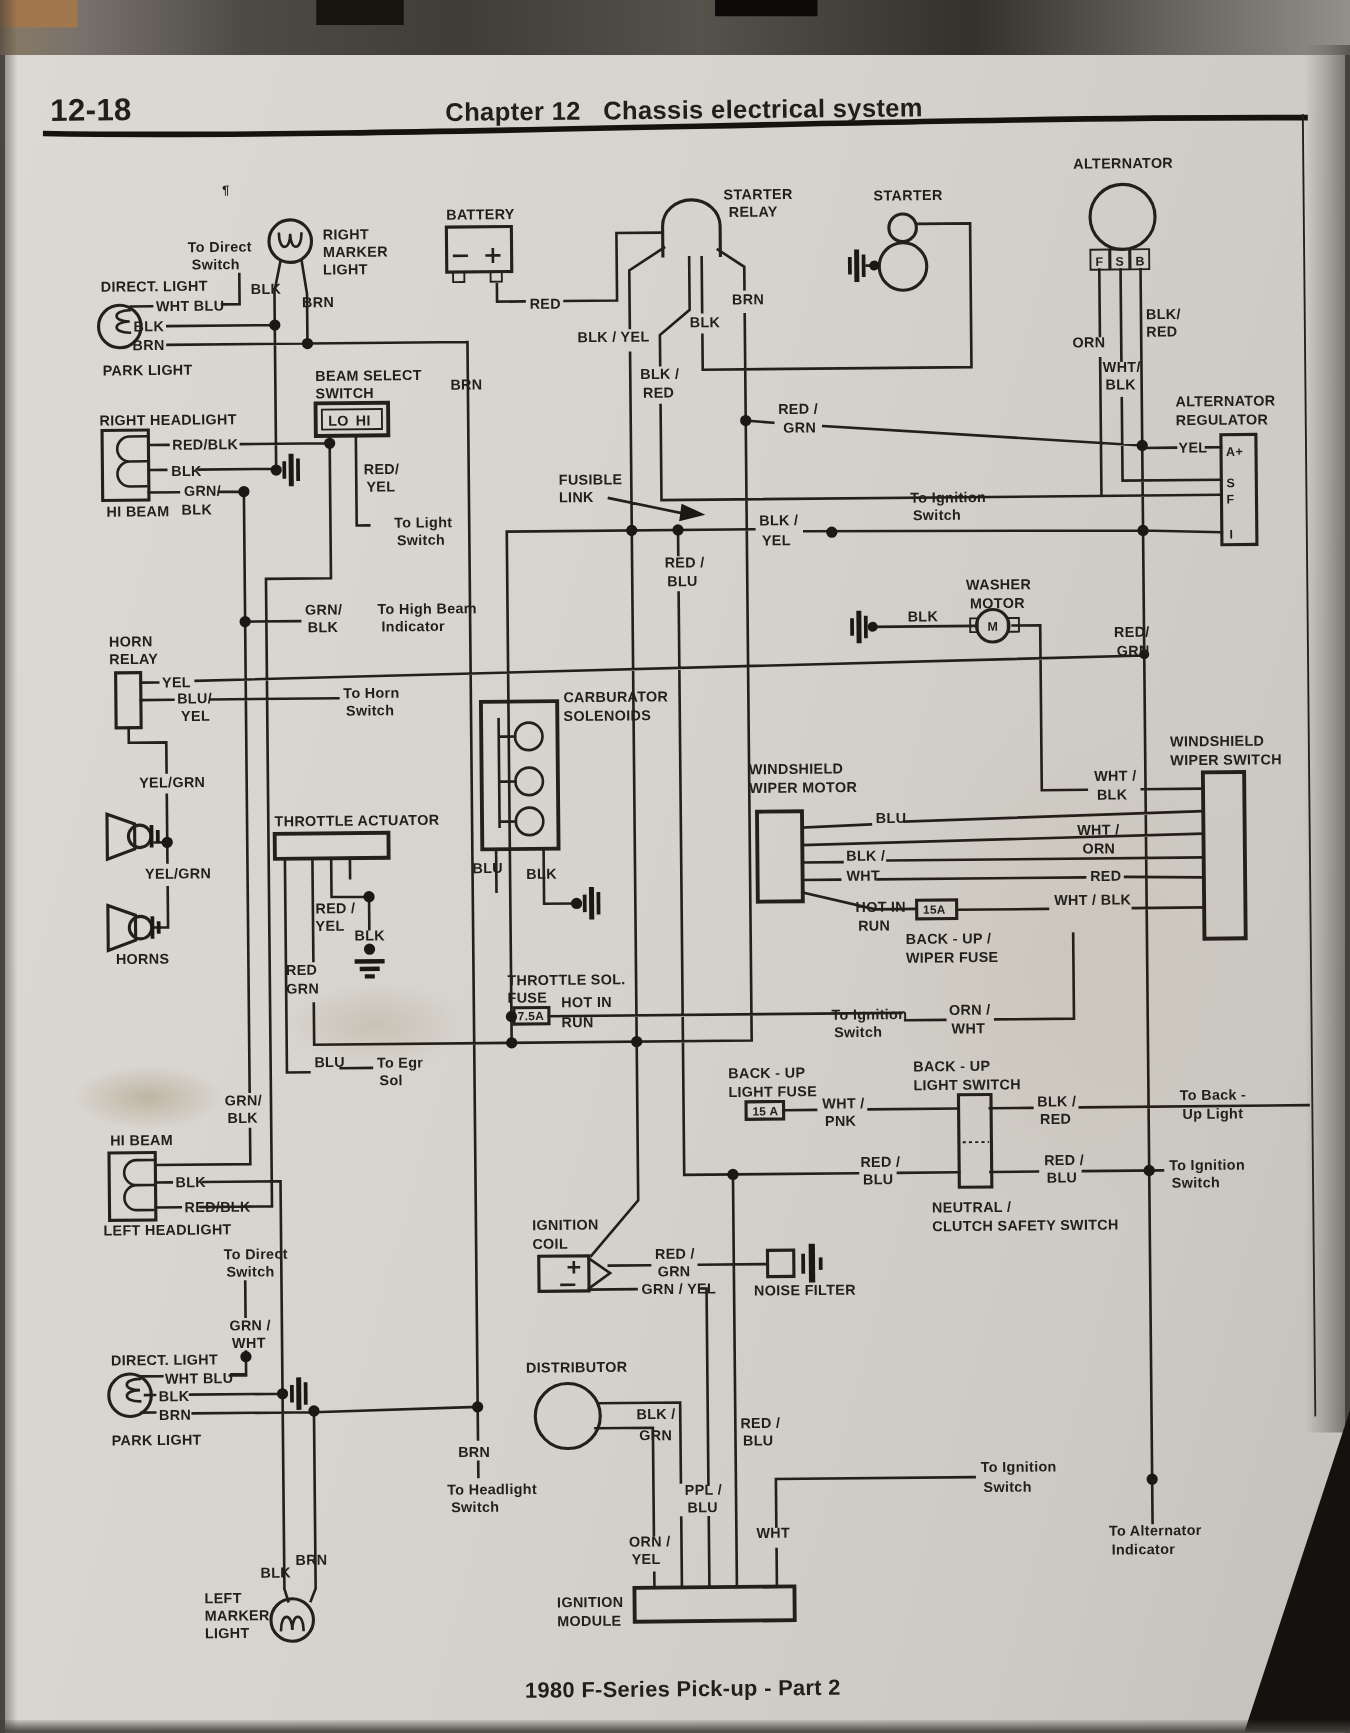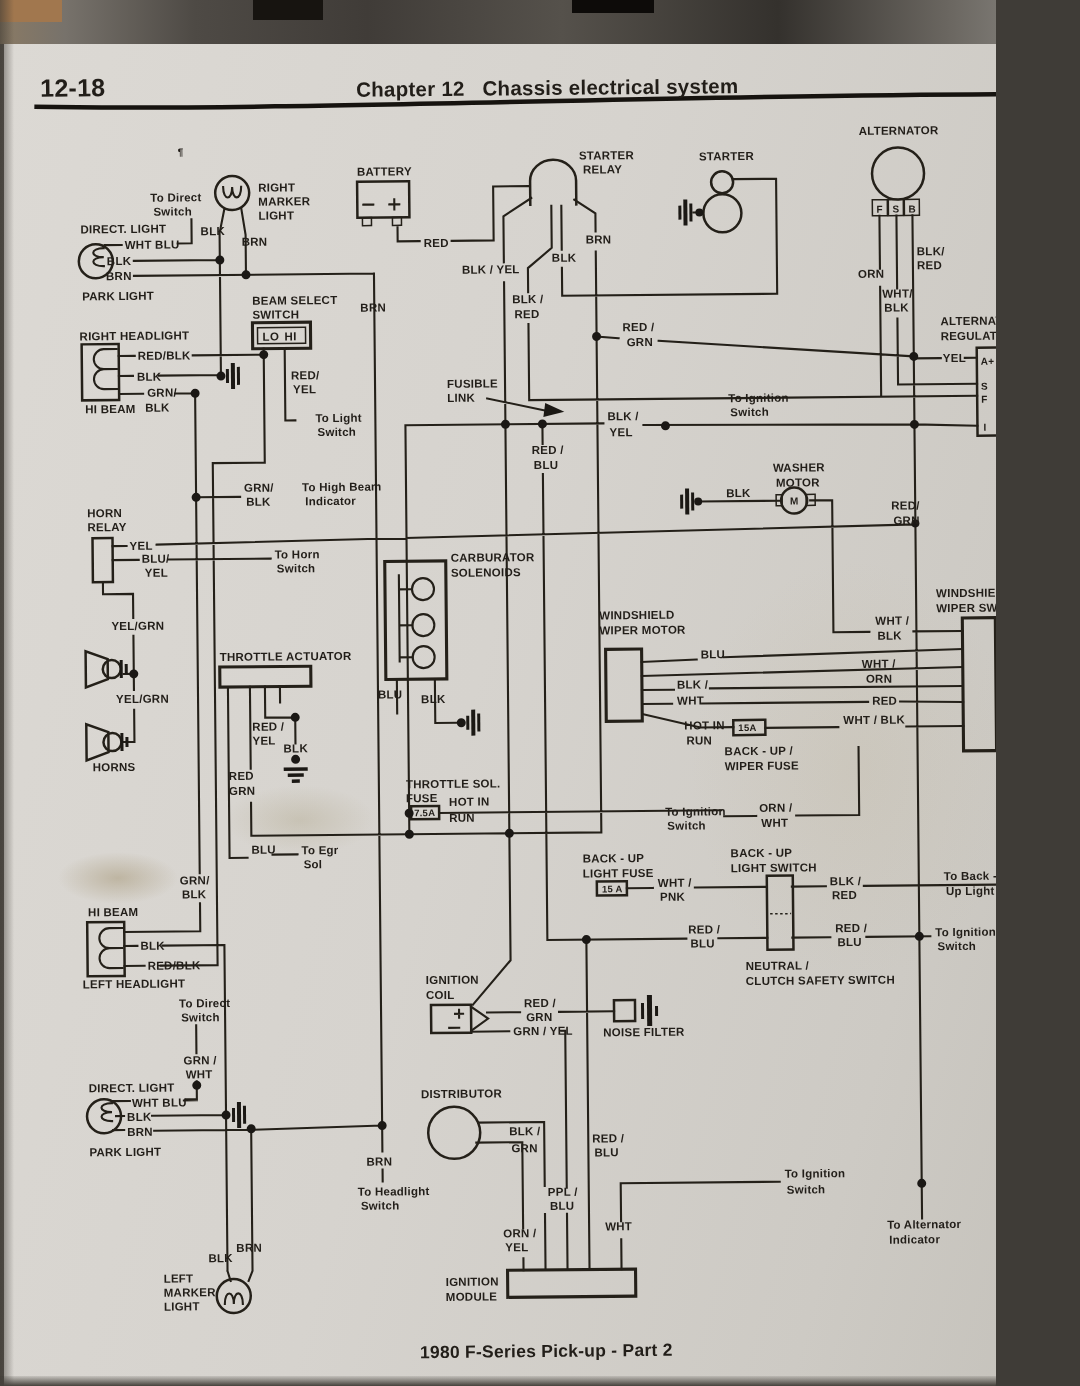--- a/index.html
+++ b/index.html
@@ -1,16 +1,16 @@
 <!DOCTYPE html>
 <html><head>
 <meta charset="utf-8">
 <style>
   html,body{margin:0;padding:0;background:#3f3c37;}
-  .scene{position:relative;width:996px;height:1386px;overflow:hidden;background:#55514b;font-family:"Liberation Sans",sans-serif;}
+  .scene{position:relative;width:1080px;height:1386px;overflow:hidden;background:#55514b;font-family:"Liberation Sans",sans-serif;}
   .paper{position:absolute;left:4px;top:36px;width:1072px;height:1350px;
          background:linear-gradient(105deg,#dcd9d4 0%,#d6d3ce 45%,#cdcac4 80%,#c4c1ba 100%);}
   .top-band{position:absolute;left:0;top:0;width:1080px;height:44px;
          background:linear-gradient(90deg,#8a7a64 0%,#77726b 6%,#4e4a45 18%,#403c38 34%,#55514b 52%,#34312d 72%,#6b6761 88%,#92908b 100%);}
   .tan-object{position:absolute;left:0;top:0;width:62px;height:22px;background:#a1774e;}
   .dark-block-1{position:absolute;left:253px;top:0;width:70px;height:20px;background:#171410;}
   .dark-block-2{position:absolute;left:572px;top:0;width:82px;height:13px;background:#0d0b09;}
   .left-edge{position:absolute;left:0;top:0;width:14px;height:1386px;
          background:linear-gradient(90deg,rgba(62,58,52,.6),rgba(62,58,52,0));}
   .right-edge{position:absolute;left:1044px;top:36px;width:36px;height:1110px;

